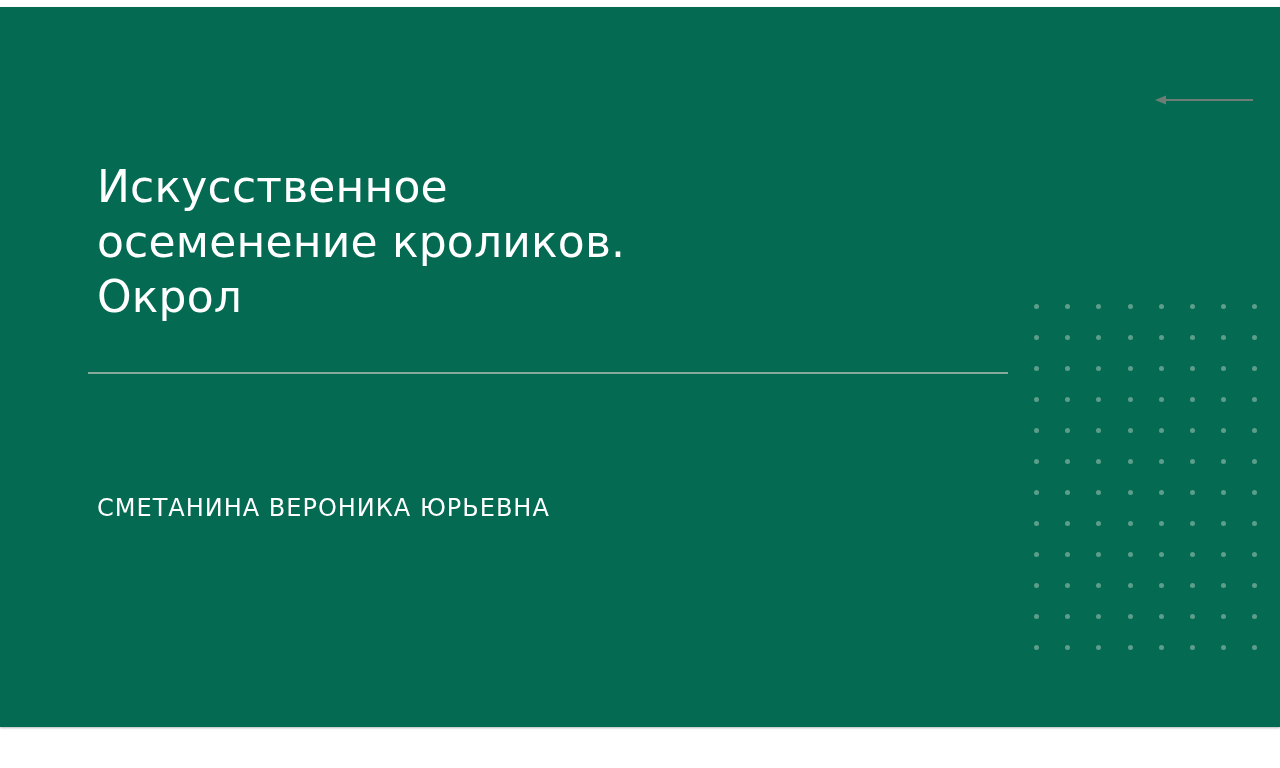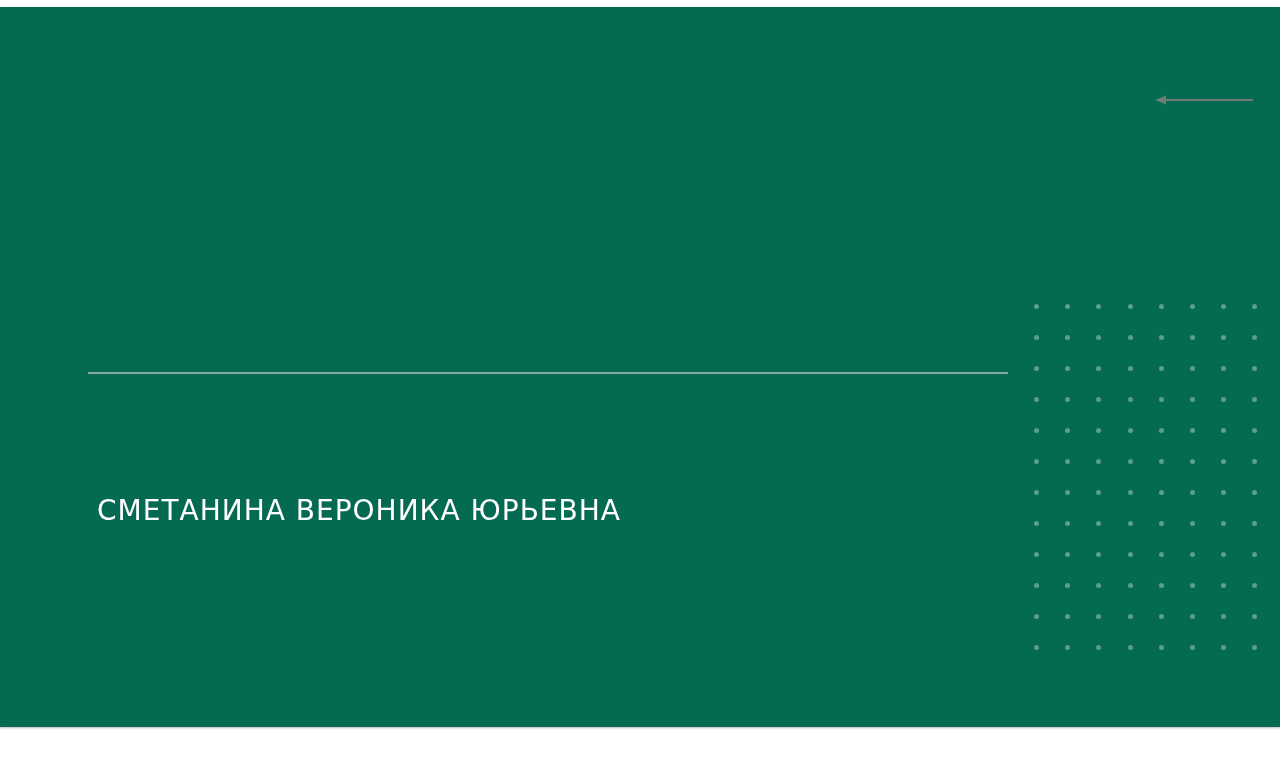--- a/index.html
+++ b/index.html
@@ -31,21 +31,21 @@
   }
   .divider {
     position: absolute;
     left: 88px; top: 365px;
     width: 920px; height: 2px;
   }
   .speaker-name {
     position: absolute;
     left: 97px; top: 487px;
     width: 760px;
-    font-size: 28px;
+    font-size: 24px;
     font-weight: 400;
     letter-spacing: 1px;
     white-space: nowrap;
   }
   .speaker-desc {
     position: absolute;
     left: 98px; top: 539px;
     width: 620px;
     font-size: 21px;
     line-height: 27px;
@@ -68,20 +68,23 @@
     width: 5px; height: 5px;
     border-radius: 50%;
   }
 </style>
 </head>
 <body style="background: rgb(255, 255, 255);">
 
 <div class="page">
   <div class="slide" style="background: rgb(4, 106, 82);">
 
+    <h1 class="title" style="color: rgb(255, 255, 255);">Искусственное
+осеменение кроликов.
+Окрол</h1>
 
     <div class="divider" style="background: rgb(134, 171, 156);"></div>
 
     <div class="speaker-name" style="color: rgb(255, 255, 255);">СМЕТАНИНА ВЕРОНИКА ЮРЬЕВНА</div>
 
 
     <svg class="arrow" viewBox="0 0 100 14">
       <line x1="9" y1="7" x2="98" y2="7" stroke-width="2" stroke="#6e7d76"></line>
       <polygon points="0,7 11,2.5 11,11.5" fill="#6e7d76"></polygon>
     </svg>

